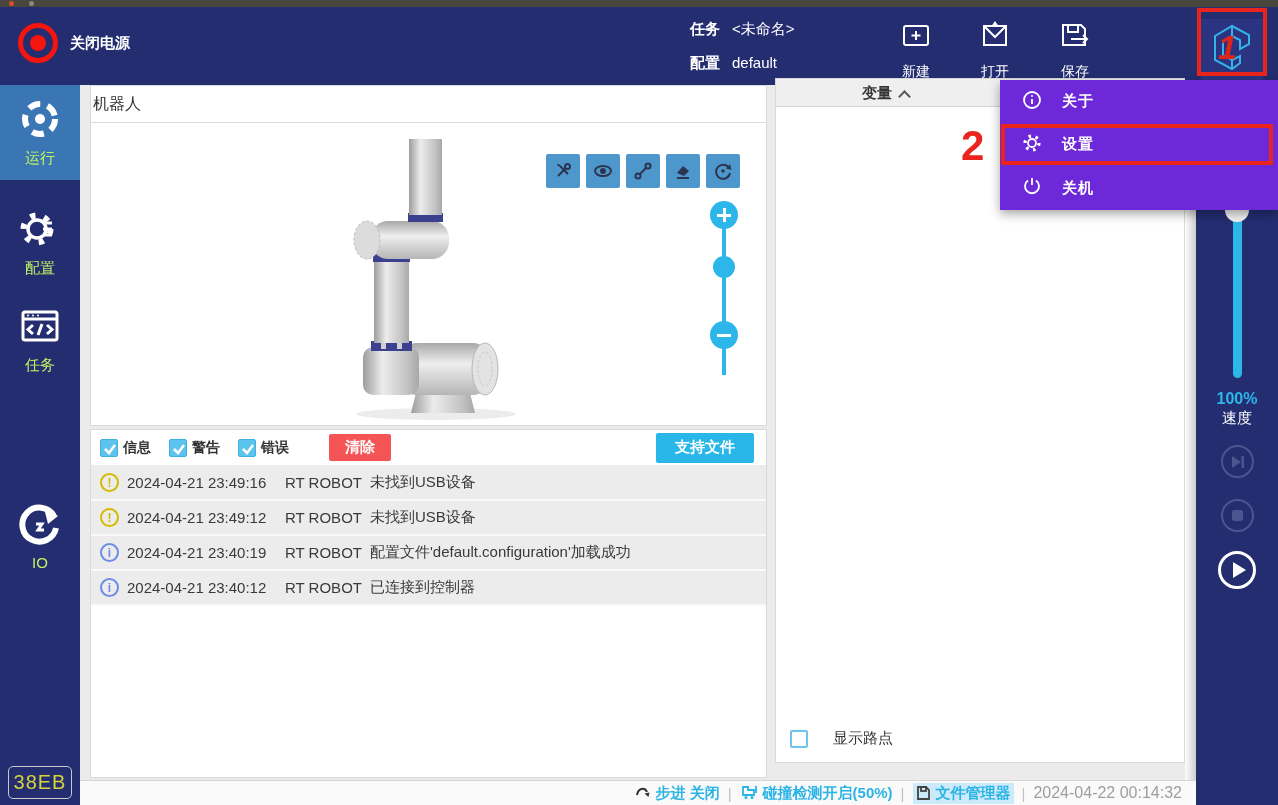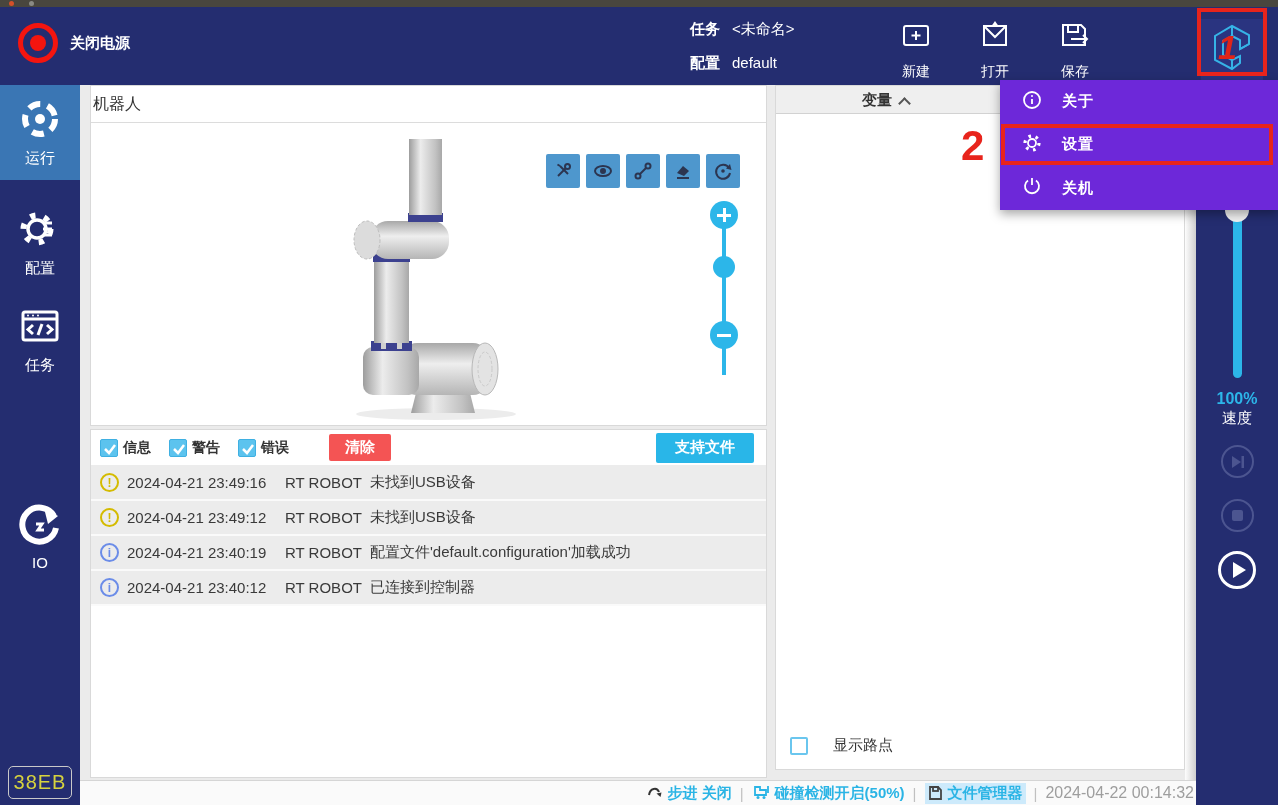--- a/index.html
+++ b/index.html
@@ -46,21 +46,21 @@
     color:#fff; cursor:pointer; }
   .menu-item .m-lbl { font-size:15px; font-weight:bold; letter-spacing:1px; }
   .ann-box-settings { position:absolute; left:1001px; top:124px; width:272px; height:41px;
     border:4px solid #e8241c; z-index:62; pointer-events:none; }
   .ann-2 { position:absolute; left:961px; top:122px; z-index:62; color:#e8241c; font-size:42px;
     font-weight:bold; pointer-events:none; }
 
   
   .sidebar { position:absolute; left:0; top:85px; width:80px; height:720px; background:#242d70; }
   .side-item { position:absolute; left:0; width:80px; height:95px; display:flex; flex-direction:column;
-    align-items:center; justify-content:center; gap:4px; color:#ffffff; cursor:pointer; }
+    align-items:center; justify-content:center; gap:4px; color:#bef264; cursor:pointer; }
   .side-item.active { background:#3a76b4; }
   .side-item .s-lbl { font-size:15px; }
   .badge { position:absolute; left:8px; bottom:6px; width:64px; height:33px; border:1px solid #c9c9c9;
     border-radius:5px; color:#d6d23e; font-size:20px; display:flex; align-items:center; justify-content:center;
     letter-spacing:1px; }
 
   
   .card { position:absolute; background:#fff; border:1px solid #d9d9d9; }
   .robot-card { left:90px; top:85px; width:677px; height:341px; }
   .robot-title { height:37px; border-bottom:1px solid #dcdcdc; display:flex; align-items:center;
@@ -102,21 +102,21 @@
   .log-row { height:35px; background:#ececec; border-bottom:2px solid #fafafa; display:flex; align-items:center; }
   .lv-icon { width:19px; height:19px; border-radius:50%; border:2px solid; font-size:12px; font-weight:bold;
     display:flex; align-items:center; justify-content:center; margin:0 8px 0 9px; flex:none; }
   .lv-warning { border-color:#d4bb00; color:#d4bb00; }
   .lv-info { border-color:#6b8ce8; color:#6b8ce8; }
   .log-time { width:158px; font-size:15px; color:#3a3a3a; }
   .log-src { width:85px; font-size:15px; color:#3a3a3a; }
   .log-msg { font-size:15px; color:#3a3a3a; }
 
   
-  .vars-card { left:775px; top:85px; width:410px; height:685px; }
+  .vars-card { left:775px; top:78px; width:410px; height:685px; }
   .vars-header { height:28px; background:#efefef; border-bottom:1px solid #d2d2d2; position:relative; cursor:pointer; }
   .vars-title { position:absolute; left:86px; top:5px; font-size:15px; font-weight:bold; color:#333; }
   .chev-up { position:absolute; left:124px; top:13px; width:9px; height:9px; border-left:2px solid #555;
     border-top:2px solid #555; transform:rotate(45deg); }
   .waypoints-row { position:absolute; left:14px; bottom:14px; display:flex; align-items:center; gap:25px; }
   .waypoints-lbl { font-size:15px; color:#333; }
 
   
   .gap-strip { position:absolute; left:1185px; top:85px; width:11px; height:720px;
     background:linear-gradient(to right,#fdfdfd,#cfcfcf); }
@@ -130,21 +130,21 @@
     display:flex; align-items:center; justify-content:center; cursor:pointer; background:transparent; }
   .sp-skip { top:360px; } .sp-stop { top:414px; }
   .sp-play { top:466px; left:22px; width:38px; height:38px; border:3px solid #fff; }
   .stop-sq { width:11px; height:11px; background:#4c5590; border-radius:2px; }
   .play-tri { width:0; height:0; border-left:13px solid #fff; border-top:8px solid transparent;
     border-bottom:8px solid transparent; margin-left:4px; }
 
   
   .statusbar { position:absolute; left:80px; top:780px; width:1116px; height:25px; background:#fafafa;
     border-top:1px solid #d5d5d5; display:flex; align-items:center; justify-content:flex-end;
-    padding-right:2px; font-size:15px; }
+    padding-right:14px; font-size:15px; }
   .sb-item { display:flex; align-items:center; gap:5px; color:#2ab4e5; font-weight:bold; cursor:pointer; }
   .sb-item.hl { background:#cdeafb; padding:1px 3px; }
   .sb-sep { color:#c0c0c0; margin:0 8px; font-weight:normal; }
   .sb-time { color:#9e9e9e; font-size:16px; }
 </style>
 </head>
 <body>
 
 <div id="app">
 

